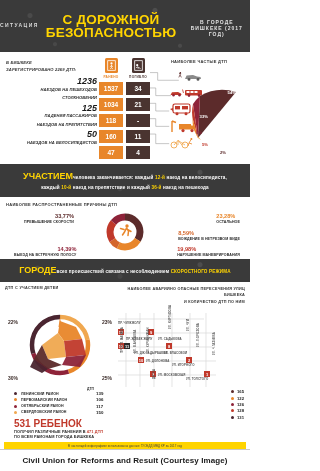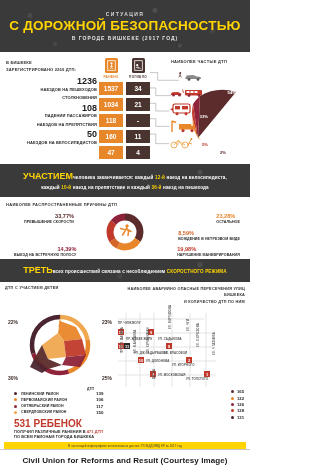--- a/index.html
+++ b/index.html
@@ -16,40 +16,40 @@
     position: relative;
     height: 52px;
     background:
       radial-gradient(circle at 12% 30%, #4a4a4a 0 2px, transparent 3px),
       radial-gradient(circle at 35% 70%, #454545 0 2px, transparent 3px),
       radial-gradient(circle at 62% 20%, #4d4d4d 0 2px, transparent 3px),
       radial-gradient(circle at 85% 60%, #464646 0 2px, transparent 3px),
       radial-gradient(circle at 22% 85%, #484848 0 1.5px, transparent 2.5px),
       radial-gradient(circle at 72% 88%, #4a4a4a 0 1.5px, transparent 2.5px),
       #3a3a3a;
-    display: flex; flex-direction: column;
+    display: flex; flex-direction: row;
     align-items: center; justify-content: center;
     text-align: center;
   }
   .hdr-sup {
     color: #d8d8d8; font-size: 5px; letter-spacing: 1.4px;
     font-weight: bold; margin-bottom: 2px;
   }
   .hdr-main {
     color: #ffd400; font-size: 13.5px; font-weight: bold;
     letter-spacing: 0.2px; line-height: 1;
   }
   .hdr-sub {
     color: #e2e2e2; font-size: 5px; letter-spacing: 1px;
     font-weight: bold; margin-top: 3px;
   }
 
   
   .stats-wrap { display: flex; padding: 6px 4px 2px 4px; }
-  .stats-left { width: 95px; }
+  .stats-left { width: 95px; font-style: italic; }
   .stats-intro {
     font-size: 4.1px; font-weight: bold; color: #333;
     letter-spacing: 0.15px; line-height: 1.6; margin: 2px 0 4px 2px;
   }
   .stat-row { text-align: right; margin-bottom: 3.5px; padding-right: 2px; }
   .stat-num { font-size: 9px; font-weight: bold; color: #1a1a1a; line-height: 1; }
   .stat-lbl { font-size: 4px; font-weight: bold; color: #2a2a2a; letter-spacing: 0.1px; margin-top: 0.5px;}
 
   .stats-cols { display: flex; gap: 3px; padding-top: 0; }
   .scol { display: flex; flex-direction: column; align-items: center; width: 24px; }
@@ -176,21 +176,21 @@
       <div>ЗАРЕГИСТРИРОВАНО 2269 ДТП:</div>
     </div>
     <div class="stat-row">
       <div class="stat-num">1236</div>
       <div class="stat-lbl">НАЕЗДОВ НА ПЕШЕХОДОВ</div>
     </div>
     <div class="stat-row">
       <div class="stat-lbl">СТОЛКНОВЕНИЙ</div>
     </div>
     <div class="stat-row">
-      <div class="stat-num">108</div>
+      <div class="stat-num">125</div>
       <div class="stat-lbl">ПАДЕНИЙ ПАССАЖИРОВ</div>
     </div>
     <div class="stat-row">
       <div class="stat-lbl">НАЕЗДОВ НА ПРЕПЯТСТВИЯ</div>
     </div>
     <div class="stat-row">
       <div class="stat-num">50</div>
       <div class="stat-lbl">НАЕЗДОВ НА ВЕЛОСИПЕДИСТОВ</div>
     </div>
   </div>
@@ -342,21 +342,21 @@
     </div>
     <div class="cause" style="left:8px; top:38px; text-align:right;">
       <div class="pct" style="color:#8e2339;">14,39%</div>
       <div class="txt">ВЫЕЗД НА ВСТРЕЧНУЮ ПОЛОСУ</div>
     </div>
   </div>
 </div>
 
 <div class="band" style="padding:4px 6px;">
   <div class="band-l1">
-    <span class="band-key">ТРЕТЬ</span><span>всех происшествий связана с несоблюдением </span><span class="band-hl">СКОРОСТНОГО РЕЖИМА</span>
+    <span class="band-key">ГОРОДЕ</span><span>всех происшествий связана с несоблюдением </span><span class="band-hl">СКОРОСТНОГО РЕЖИМА</span>
   </div>
 </div>
 
 <div class="sec-titles">
   <div class="sec-t-left">ДТП С УЧАСТИЕМ ДЕТЕЙ</div>
   <div class="sec-t-right">
     <div>НАИБОЛЕЕ АВАРИЙНО ОПАСНЫЕ ПЕРЕСЕЧЕНИЯ УЛИЦ БИШКЕКА</div>
     <div>И КОЛИЧЕСТВО ДТП ПО НИМ</div>
   </div>
 </div>

